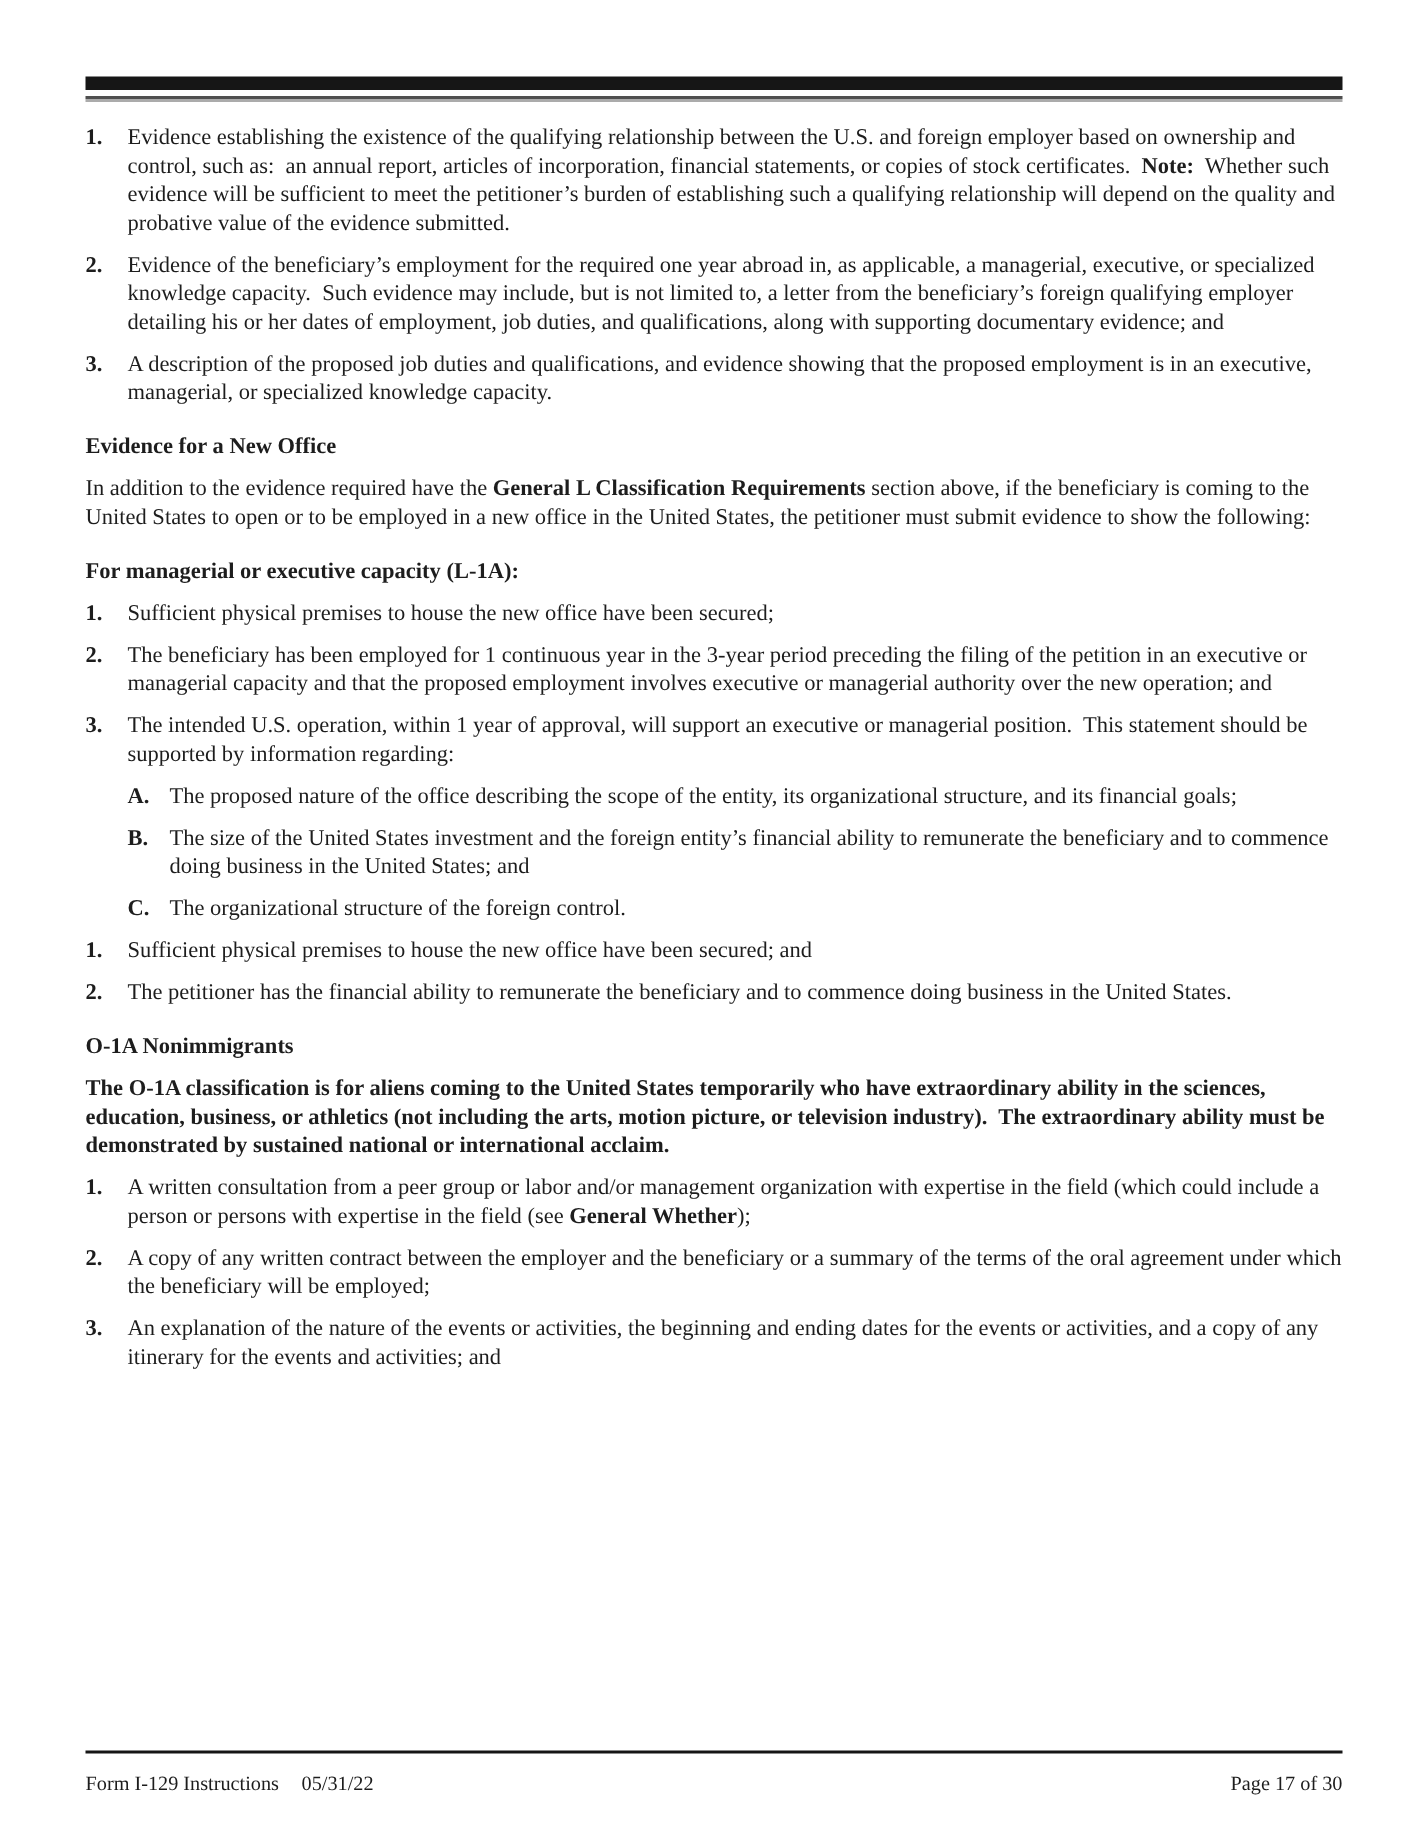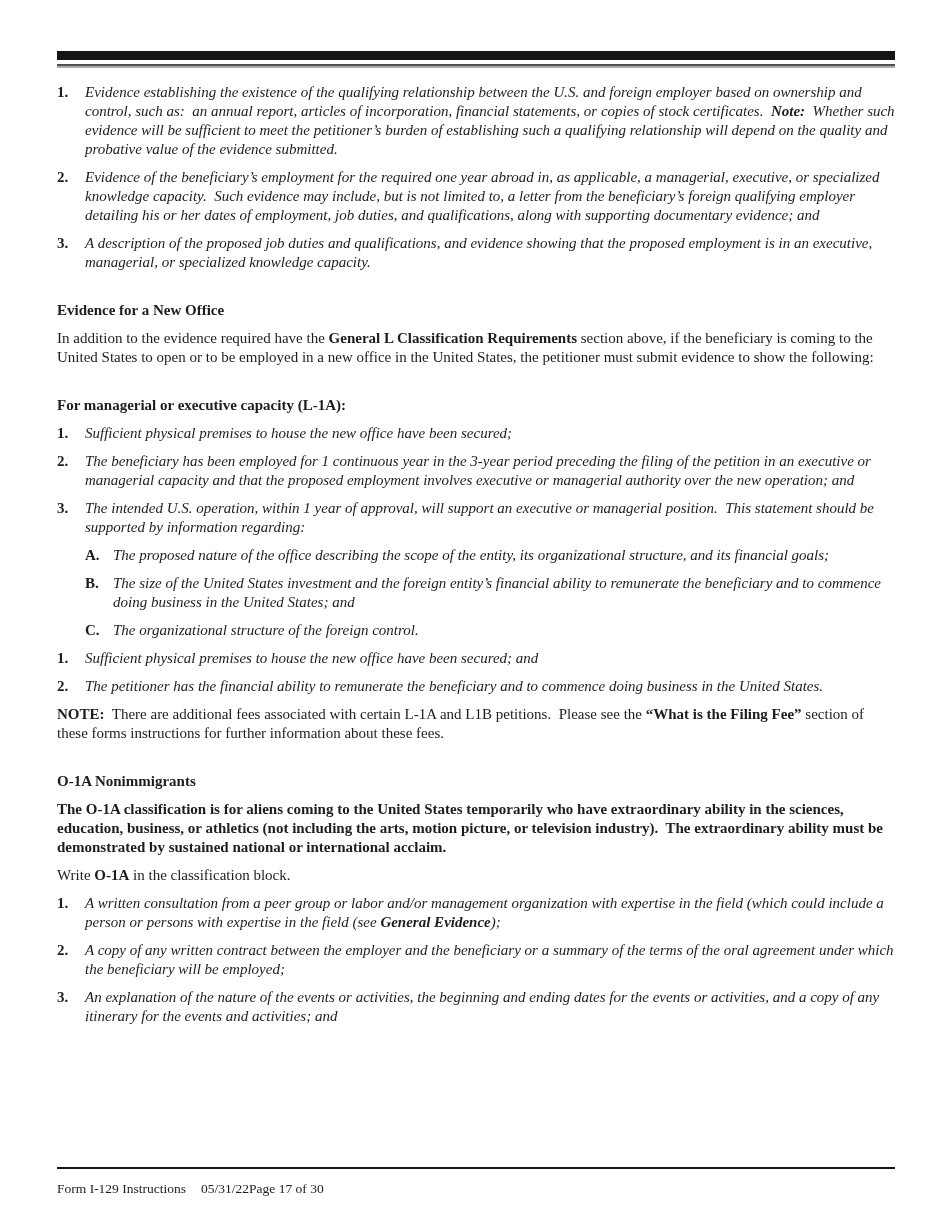--- a/index.html
+++ b/index.html
@@ -11,33 +11,33 @@
     color: #1d1d1d;
     position: relative; overflow: hidden;
   }
   .content { padding: 51px 55px 0 57px; }
   .rule-thick { height: 9px; background: #161616; }
   .rule-thin {
     height: 4px; margin-top: 4px; margin-bottom: 15px;
     background: linear-gradient(to bottom, #4f4f4f 0 45%, #ababab 45% 100%);
   }
   p, .li { margin: 0 0 9px; }
-  .hd { font-weight: bold; margin: 29px 0 9px; }
+  .hd { font-weight: bold; margin: 17px 0 9px; }
   .uhd { }
   .li { display: flex; }
   .mk { flex: 0 0 28px; font-weight: bold; }
-  .txt { flex: 1; font-style: italic; }
+  .txt { flex: 1; }
   .sub { margin-left: 28px; }
   .pw { white-space: pre-wrap; }
   .bold-para { font-weight: bold; font-family: Liberation Serif, serif; }
   b { font-weight: bold; }
   .footer-rule { position: absolute; left: 57px; right: 55px; top: 1167px; height: 2px; background: #161616; }
   .footer {
     position: absolute; left: 57px; right: 55px; top: 1180px;
-    display: flex; 
+    display: flex; justify-content: space-between;
     font-size: 13.5px; line-height: 17px;
   }
   .footer .date { margin-left: 15px; }
 </style>
 </head>
 <body>
 
 <div class="content">
 
   <div class="rule-thick"></div>
@@ -87,29 +87,27 @@
 
   <div class="li">
     <span class="mk">1.</span>
     <span class="txt pw">Sufficient physical premises to house the new office have been secured; and</span>
   </div>
   <div class="li">
     <span class="mk">2.</span>
     <span class="txt pw">The petitioner has the financial ability to remunerate the beneficiary and to commence doing business in the United States.</span>
   </div>
 
-  <p class="pw"><b>NOTE:</b><span>  There are additional fees associated with certain L-1A and L1B petitions.  Please see the </span><b>“What is the Filing Fee”</b><span> section of these forms instructions for further information about these fees.</span></p>
 
   <div class="hd uhd">O-1A Nonimmigrants</div>
   <p class="pw bold-para">The O-1A classification is for aliens coming to the United States temporarily who have extraordinary ability in the sciences, education, business, or athletics (not including the arts, motion picture, or television industry).  The extraordinary ability must be demonstrated by sustained national or international acclaim.</p>
-  <p class="pw"><span>Write </span><b>O-1A</b><span> in the classification block.</span></p>
 
   <div class="li">
     <span class="mk">1.</span>
-    <span class="txt pw"><span>A written consultation from a peer group or labor and/or management organization with expertise in the field (which could include a person or persons with expertise in the field (see </span><b>General Evidence</b><span>);</span></span>
+    <span class="txt pw"><span>A written consultation from a peer group or labor and/or management organization with expertise in the field (which could include a person or persons with expertise in the field (see </span><b>General Whether</b><span>);</span></span>
   </div>
   <div class="li">
     <span class="mk">2.</span>
     <span class="txt pw">A copy of any written contract between the employer and the beneficiary or a summary of the terms of the oral agreement under which the beneficiary will be employed;</span>
   </div>
   <div class="li">
     <span class="mk">3.</span>
     <span class="txt pw">An explanation of the nature of the events or activities, the beginning and ending dates for the events or activities, and a copy of any itinerary for the events and activities; and</span>
   </div>
 

